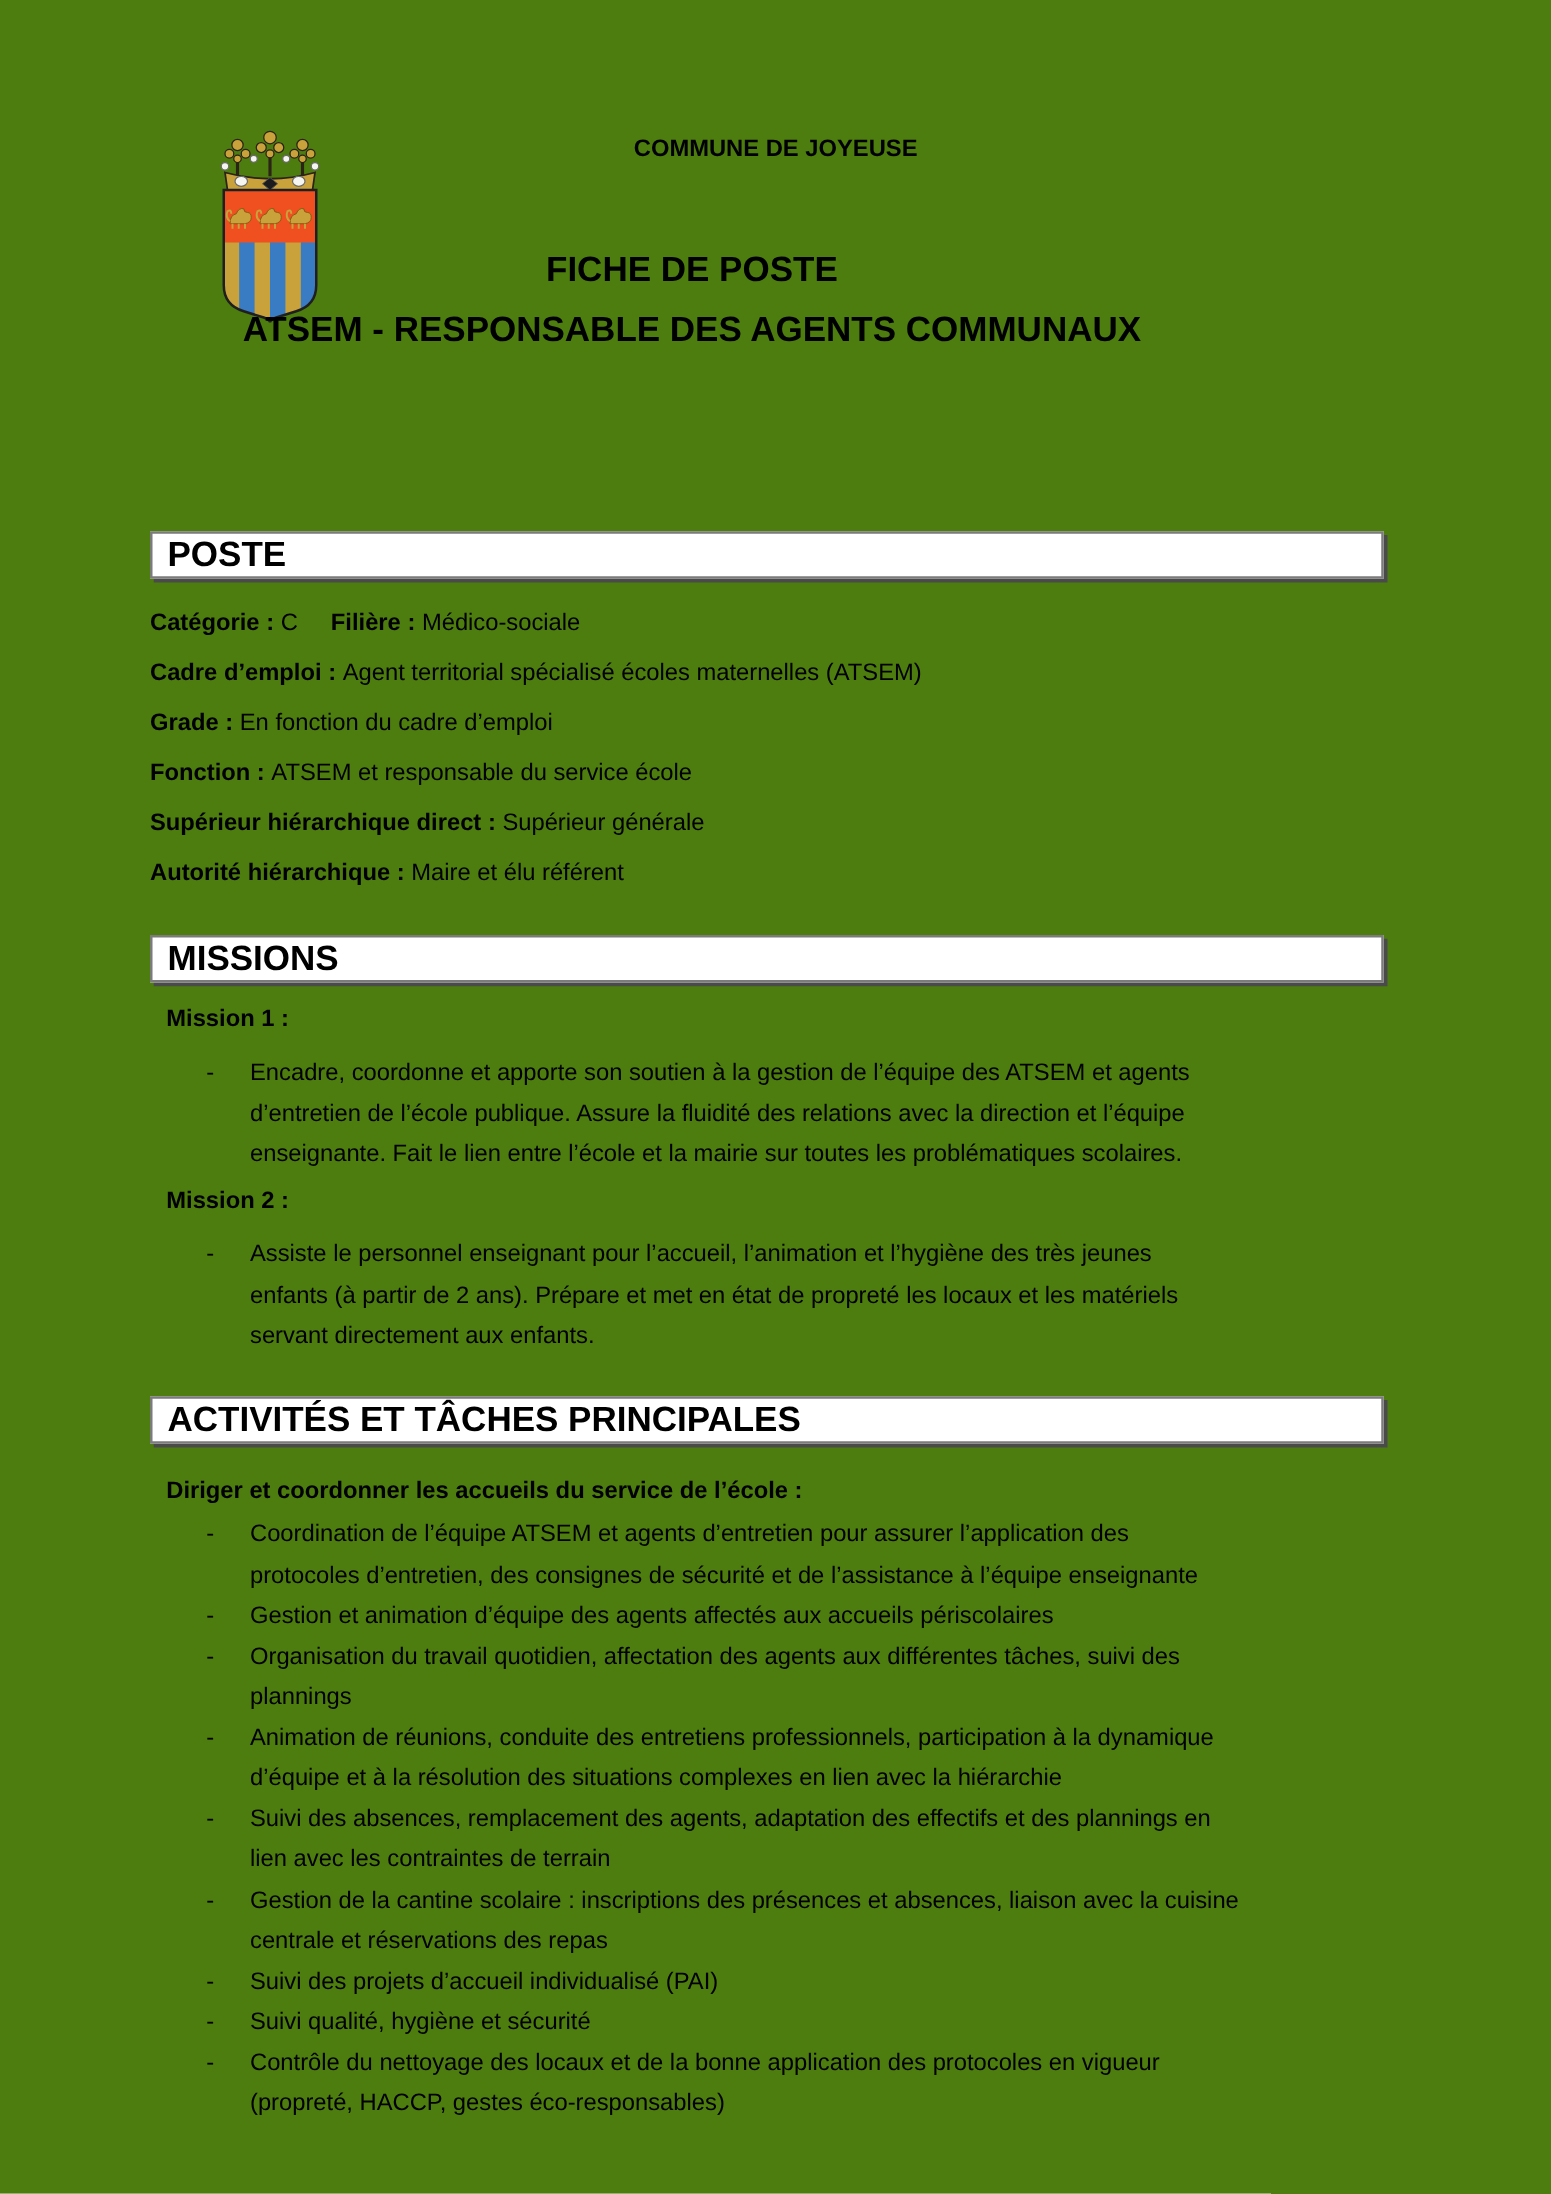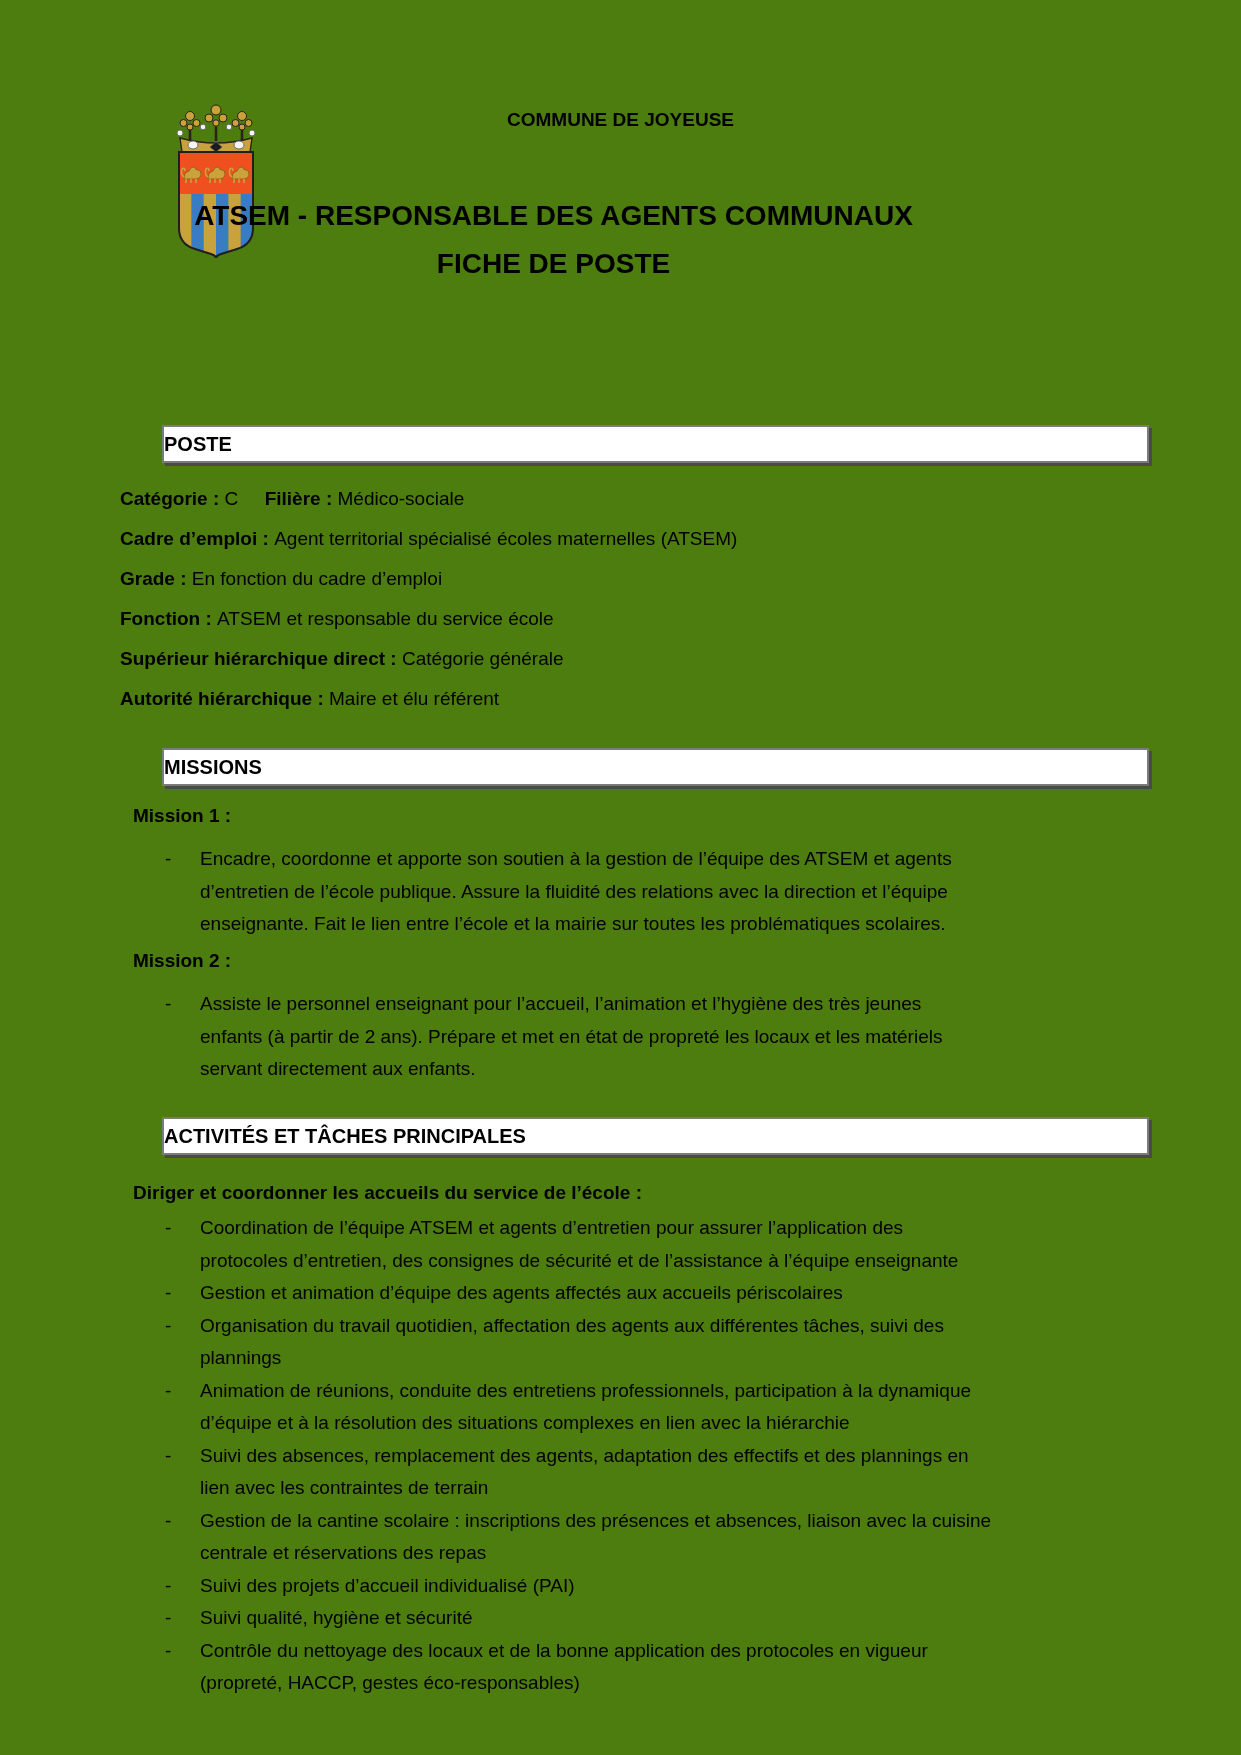--- a/index.html
+++ b/index.html
@@ -12,22 +12,22 @@
     font-weight:bold;font-size:19px;line-height:24px;
   }
   .crest{position:absolute;left:163px;top:100px;width:96px;height:160px;}
   .doc-title{
     position:absolute;top:192px;left:0;width:1107px;text-align:center;
     font-weight:bold;font-size:28px;line-height:48px;
   }
   .section-box{
     position:absolute;left:120px;width:987px;height:38px;box-sizing:border-box;
     border:2px solid #7b7b7b;box-shadow:3px 3px 0 0 #4a4a4a;background:#fff;
-    display:flex;align-items:center;
-    font-weight:bold;font-size:20px;margin-left:42px;
+    display:flex;align-items:center;padding-left:12px;
+    font-weight:bold;font-size:28px;
   }
   #box-poste{top:425px;}
   #box-missions{top:748px;}
   #box-activites{top:1117px;}
   .fields{position:absolute;left:120px;top:486px;width:1000px;}
   .field-line{font-size:19px;line-height:25px;margin-bottom:15px;white-space:pre-wrap;}
   .field-line .bold{font-weight:bold;}
   .block-label{
     position:absolute;left:120px;width:1000px;
     font-weight:bold;font-size:19px;line-height:26px;margin-left:13px;
@@ -108,33 +108,33 @@
           <path d="M-6,5 L-6,9 M-1,5 L-1,9 M4,5 L4,9" stroke="var(--gold)" stroke-width="1.6"></path>
         </g>
       </g>
       <path d="M16,52 H90 V128 C90,140 84,146 74,149 L58,154 C53,155.5 53,158 53,158 C53,158 53,155.5 48,154 L32,149 C22,146 16,140 16,128 Z" fill="none" stroke="#1f1f1f" stroke-width="2"></path>
     </g>
   </svg>
 
   <div class="org-header">COMMUNE DE JOYEUSE</div>
 
   <div class="doc-title">
+    <div>FICHE DE POSTE</div>
     <div>ATSEM - RESPONSABLE DES AGENTS COMMUNAUX</div>
-    <div>FICHE DE POSTE</div>
   </div>
 
   <div class="section-box" id="box-poste">
     <span>POSTE</span>
   </div>
   <div class="fields">
       <div class="field-line"><span class="bold">Catégorie : </span><span>C</span><span class="bold">&nbsp;&nbsp;&nbsp;&nbsp;&nbsp;Filière : </span><span>Médico-sociale</span></div>
       <div class="field-line"><span class="bold">Cadre d’emploi : </span><span>Agent territorial spécialisé écoles maternelles (ATSEM)</span></div>
       <div class="field-line"><span class="bold">Grade : </span><span>En fonction du cadre d’emploi</span></div>
       <div class="field-line"><span class="bold">Fonction : </span><span>ATSEM et responsable du service école</span></div>
-      <div class="field-line"><span class="bold">Supérieur hiérarchique direct : </span><span>Catégorie générale</span></div>
+      <div class="field-line"><span class="bold">Supérieur hiérarchique direct : </span><span>Supérieur générale</span></div>
       <div class="field-line"><span class="bold">Autorité hiérarchique : </span><span>Maire et élu référent</span></div>
     </div>
 
   <div class="section-box" id="box-missions">
     <span>MISSIONS</span>
   </div>
   <div class="block-label" style="top:803px">Mission 1 :</div>
   <div class="bullets" style="top:843px">
       <div class="bullet">
         <span class="dash">-</span>

